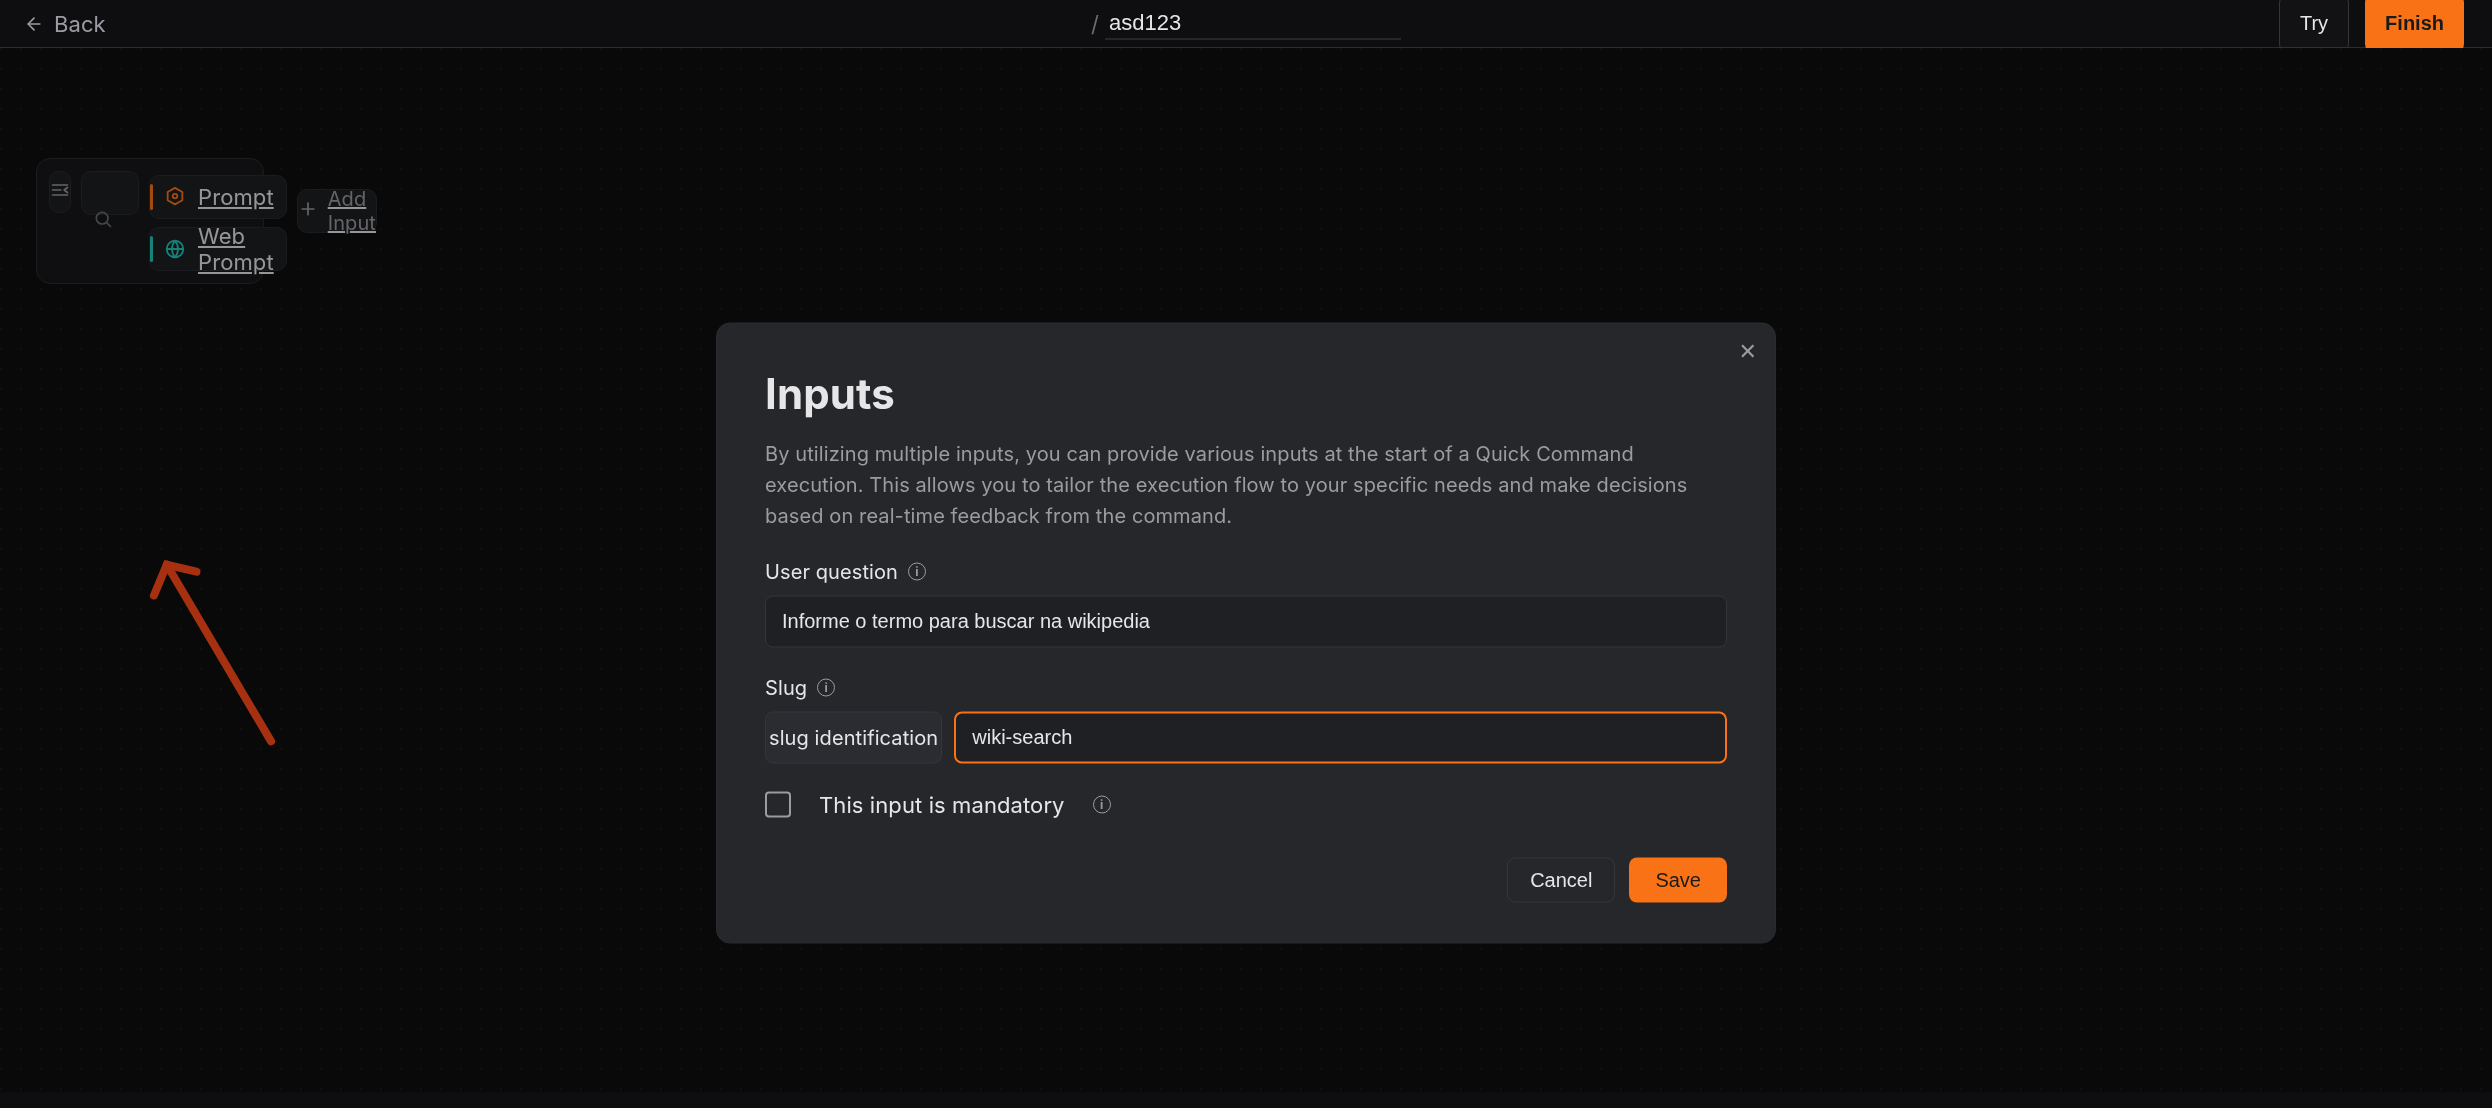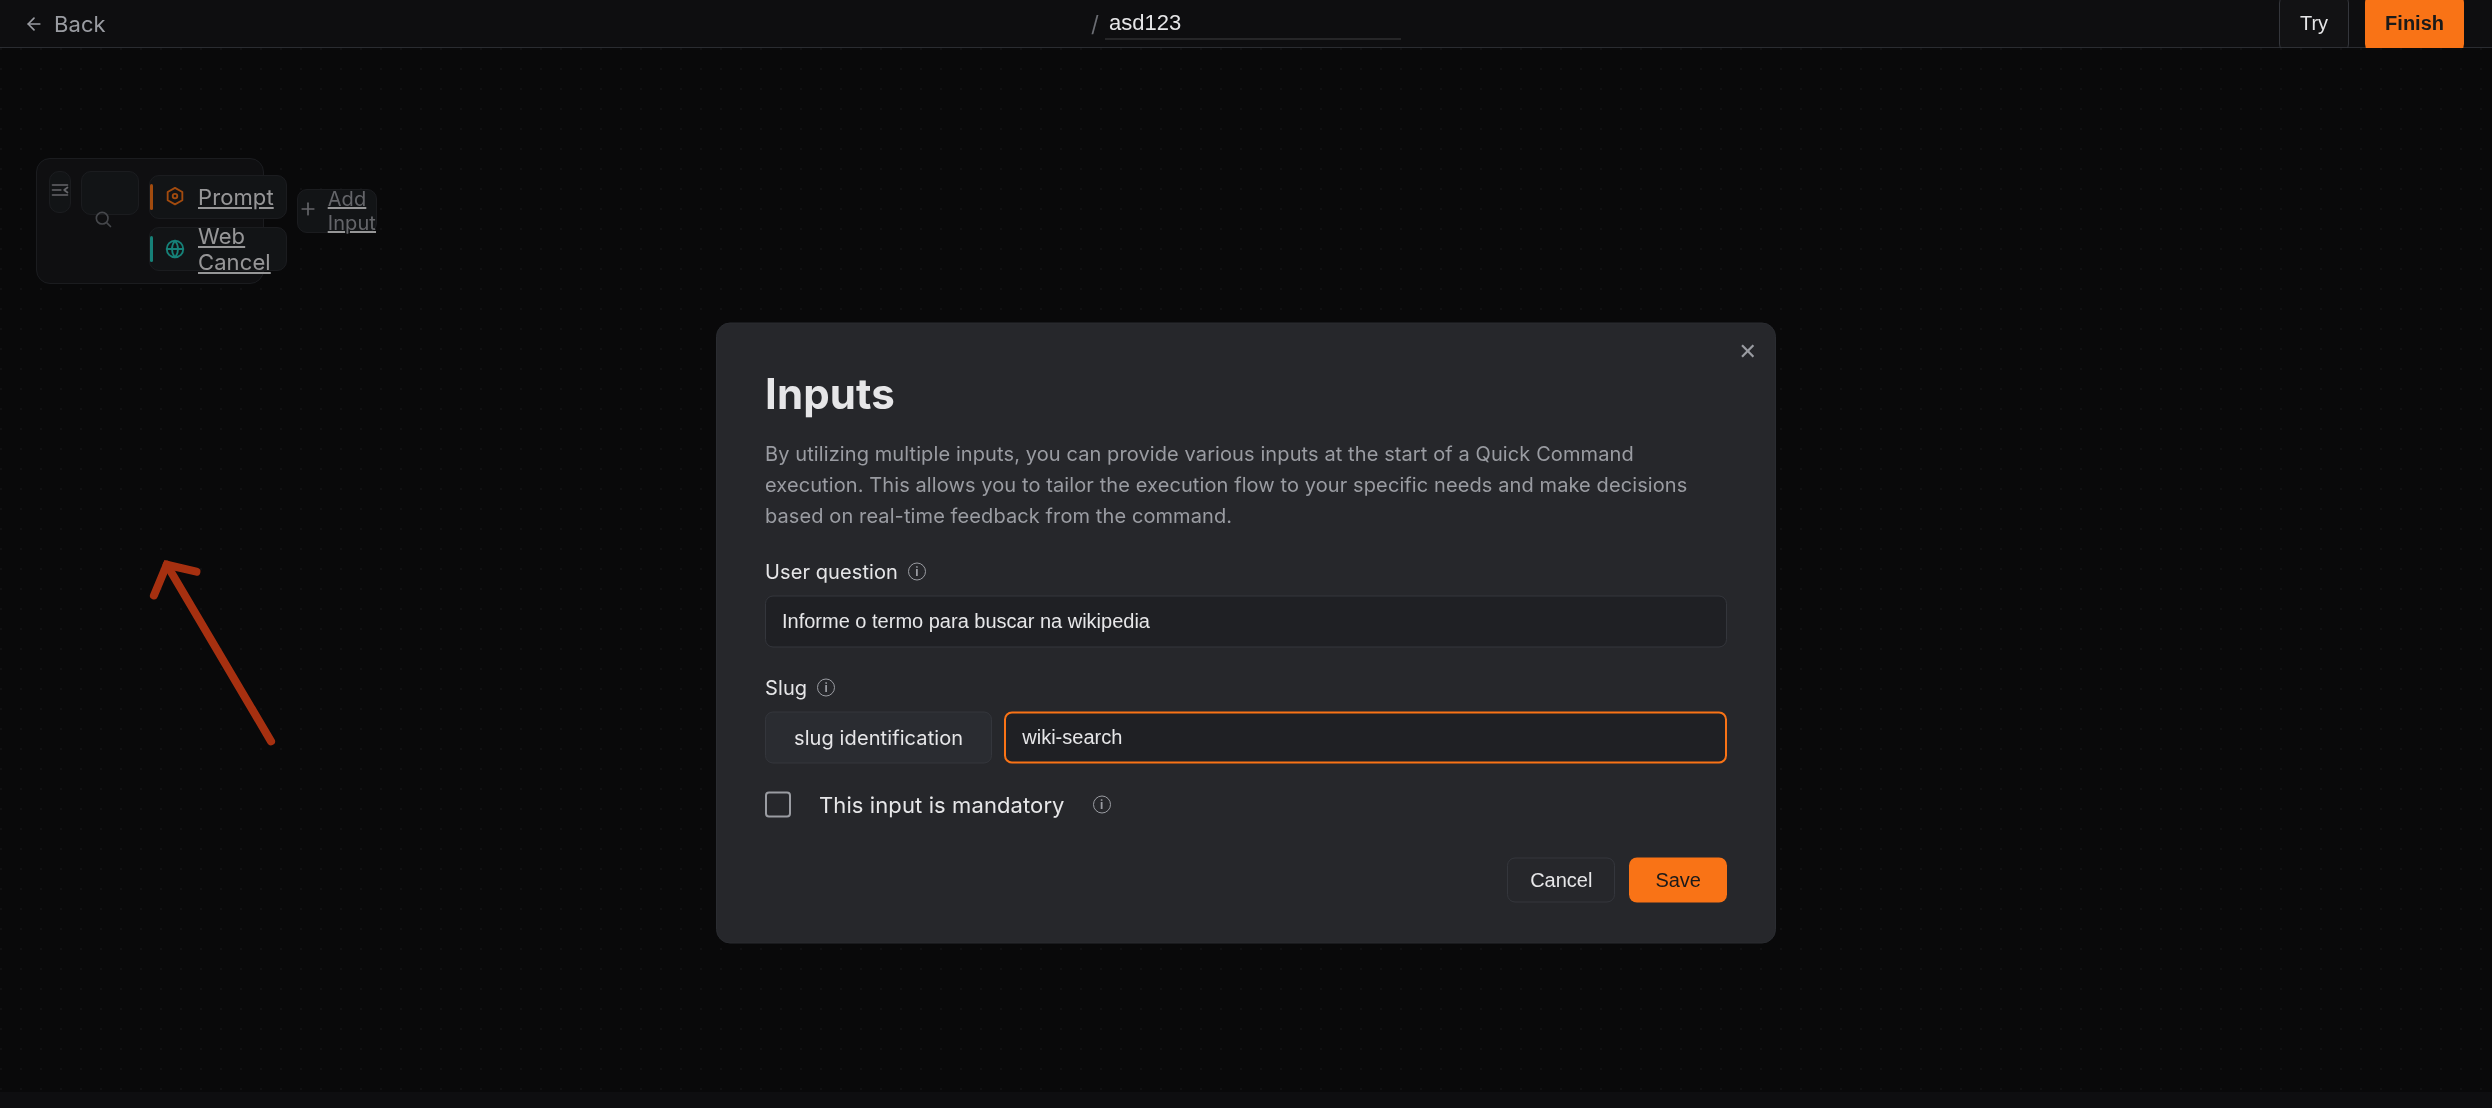--- a/index.html
+++ b/index.html
@@ -151,21 +151,21 @@
   .field{margin-top:28px}
   .field-label{display:flex;align-items:center;gap:10px;color:var(--text);font-size:20px;margin-bottom:12px}
   .info-icon{display:inline-flex;align-items:center;justify-content:center;width:18px;height:18px;border-radius:50%;border:1.5px solid var(--text-dim);color:var(--text-dim);font-size:12px;font-weight:700}
   .field-input{
     width:100%;height:52px;border-radius:8px;background:#1f2024;border:1px solid var(--border-2);
     color:var(--text);font-size:20px;padding:0 16px;outline:none;
   }
 
   .slug-row{display:flex;gap:12px;align-items:stretch}
   .slug-chip{
-    background:var(--chip);color:var(--text);border-radius:8px;padding:0 28px;display:flex;align-items:center;height:52px;font-size:20px;border:1px solid var(--border-2);
+    background:var(--chip);color:var(--text);border-radius:8px;padding:0 3px;display:flex;align-items:center;height:52px;font-size:20px;border:1px solid var(--border-2);
   }
   .slug-input{flex:1;height:52px;border-radius:8px;background:#1f2024;border:2px solid var(--accent);color:var(--text);font-size:20px;padding:0 16px;outline:none}
 
   .chk-row{display:flex;align-items:center;gap:28px;margin-top:28px}
   .checkbox{width:26px;height:26px;border-radius:4px;border:2px solid var(--text-dim);background:transparent;cursor:pointer;display:inline-block}
 
   .modal-actions{display:flex;justify-content:flex-end;gap:14px;margin-top:40px}
   .btn-outline{background:transparent;border:1px solid var(--border-2);color:var(--text);padding:10px 22px;border-radius:8px;font-size:20px;cursor:pointer}
   .btn-save{background:var(--accent);border:none;color:#1a1a1a;font-weight:400;padding:10px 26px;border-radius:8px;font-size:20px;cursor:pointer}
 
@@ -232,21 +232,21 @@
         <span>Prompt</span>
       </div>
       <div class="nav-item teal active-teal">
         <span class="icon">
           <svg width="22" height="22" viewBox="0 0 24 24" fill="none" stroke-width="2" stroke-linecap="round" stroke-linejoin="round">
               <circle cx="12" cy="12" r="9"></circle>
               <path d="M3 12h18"></path>
               <path d="M12 3a14 14 0 0 1 0 18a14 14 0 0 1 0-18z"></path>
             </svg>
         </span>
-        <span>Web Cancel</span>
+        <span>Web Prompt</span>
       </div>
     </div>
 
     <div class="add-input">
       <span>
         <svg width="20" height="20" viewBox="0 0 24 24" fill="none" stroke-width="2" stroke-linecap="round" stroke-linejoin="round">
             <line x1="12" y1="5" x2="12" y2="19"></line>
             <line x1="5" y1="12" x2="19" y2="12"></line>
           </svg>
       </span>

